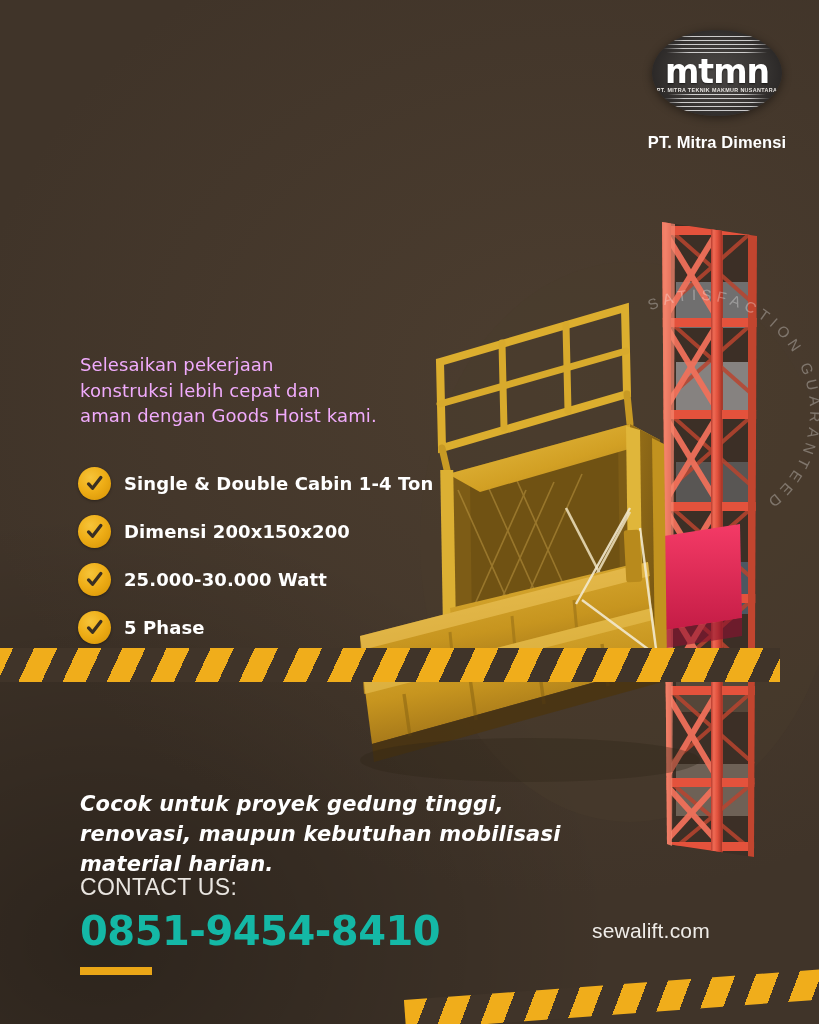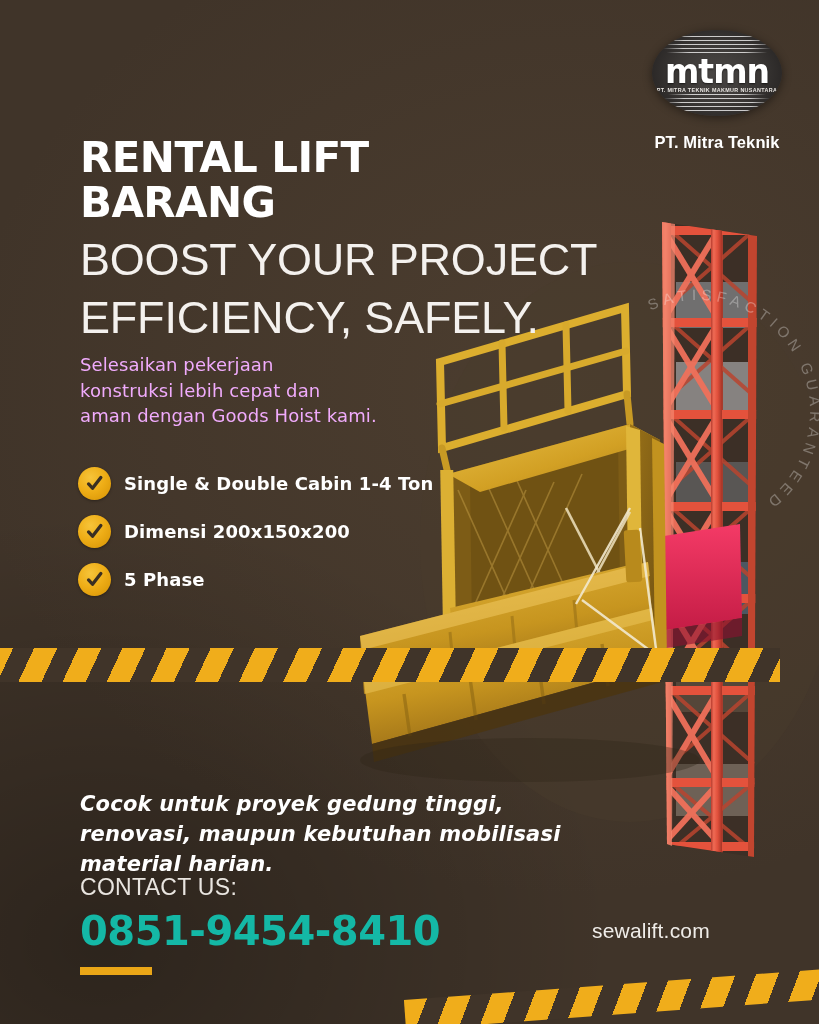--- a/index.html
+++ b/index.html
@@ -383,30 +383,24 @@
   <div class="vignette"></div>
 
   <div class="logo-block">
     <div class="logo-badge">
       <div class="logo-wave top"></div>
       <div class="logo-wave bot"></div>
       <div class="logo-word">mtmn</div>
       <div class="logo-sub">PT. MITRA TEKNIK MAKMUR NUSANTARA</div>
     </div>
     <div class="logo-company">
-      <div>PT. Mitra Teknik</div>
-    </div>
-  </div>
-
-  <div class="headline">
-    <div class="h-bold">RENTAL LIFT</div>
-    <div class="h-bold">BARANG</div>
-    <div class="h-light">BOOST YOUR PROJECT</div>
-    <div class="h-light">EFFICIENCY, SAFELY.</div>
-  </div>
+      <div>PT. Mitra Dimensi</div>
+    </div>
+  </div>
+
 
   <div class="lead">
     <div>Selesaikan pekerjaan</div>
     <div>konstruksi lebih cepat dan</div>
     <div>aman dengan Goods Hoist kami.</div>
   </div>
 
   <div class="features">
 
     <div class="feat">
@@ -420,20 +414,28 @@
 
     <div class="feat">
       <span class="check">
         <svg width="19" height="19" viewBox="0 0 24 24">
           <path d="M4.5 12.5 L9.5 18 L20 4.5" stroke="#3a2f22" stroke-width="4.2" fill="none" stroke-linecap="round" stroke-linejoin="round"></path>
         </svg>
       </span>
       <span class="feat-label">Dimensi 200x150x200</span>
     </div>
 
+    <div class="feat">
+      <span class="check">
+        <svg width="19" height="19" viewBox="0 0 24 24">
+          <path d="M4.5 12.5 L9.5 18 L20 4.5" stroke="#3a2f22" stroke-width="4.2" fill="none" stroke-linecap="round" stroke-linejoin="round"></path>
+        </svg>
+      </span>
+      <span class="feat-label">25.000-30.000 Watt</span>
+    </div>
 
     <div class="feat">
       <span class="check">
         <svg width="19" height="19" viewBox="0 0 24 24">
           <path d="M4.5 12.5 L9.5 18 L20 4.5" stroke="#3a2f22" stroke-width="4.2" fill="none" stroke-linecap="round" stroke-linejoin="round"></path>
         </svg>
       </span>
       <span class="feat-label">5 Phase</span>
     </div>
 

